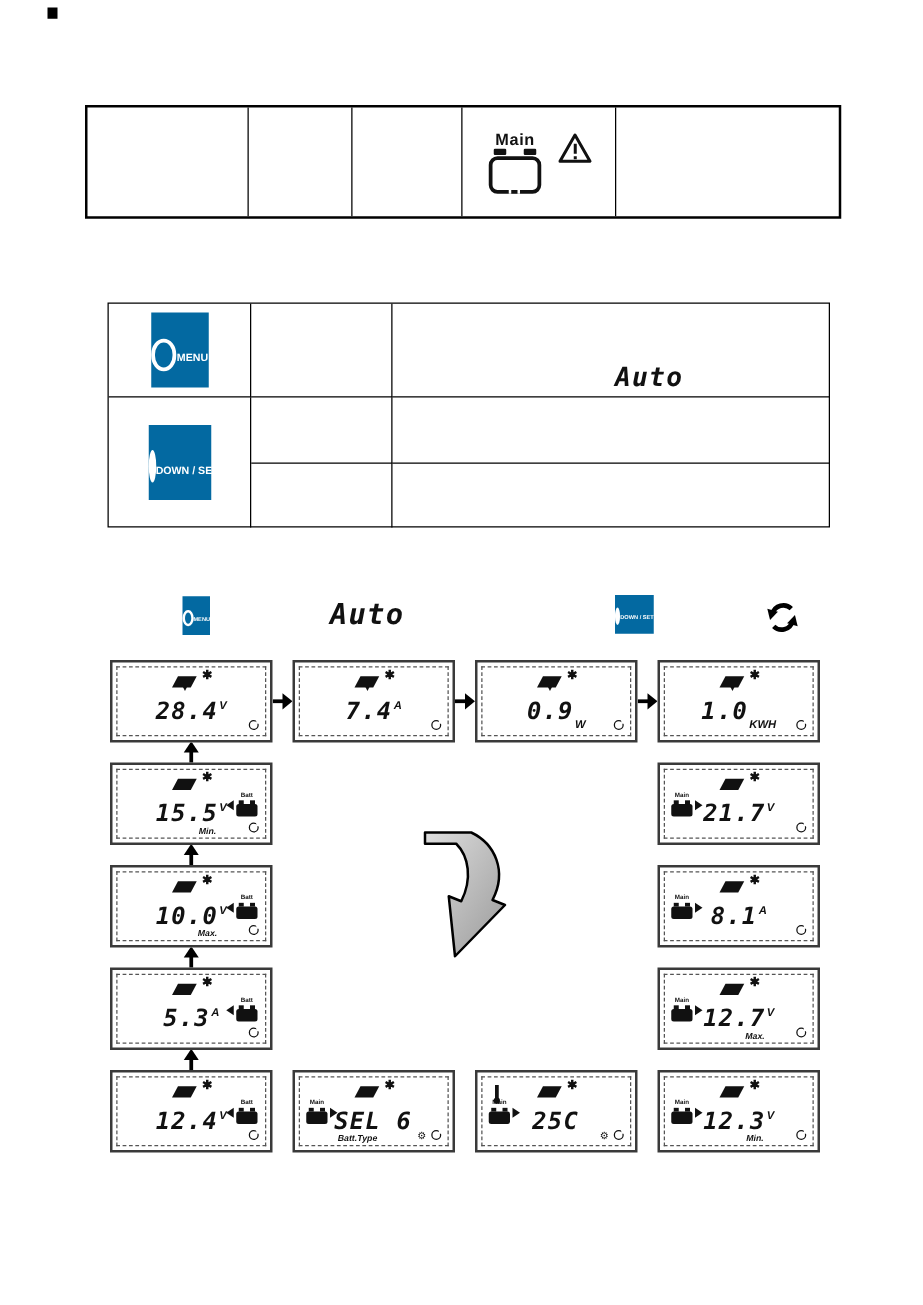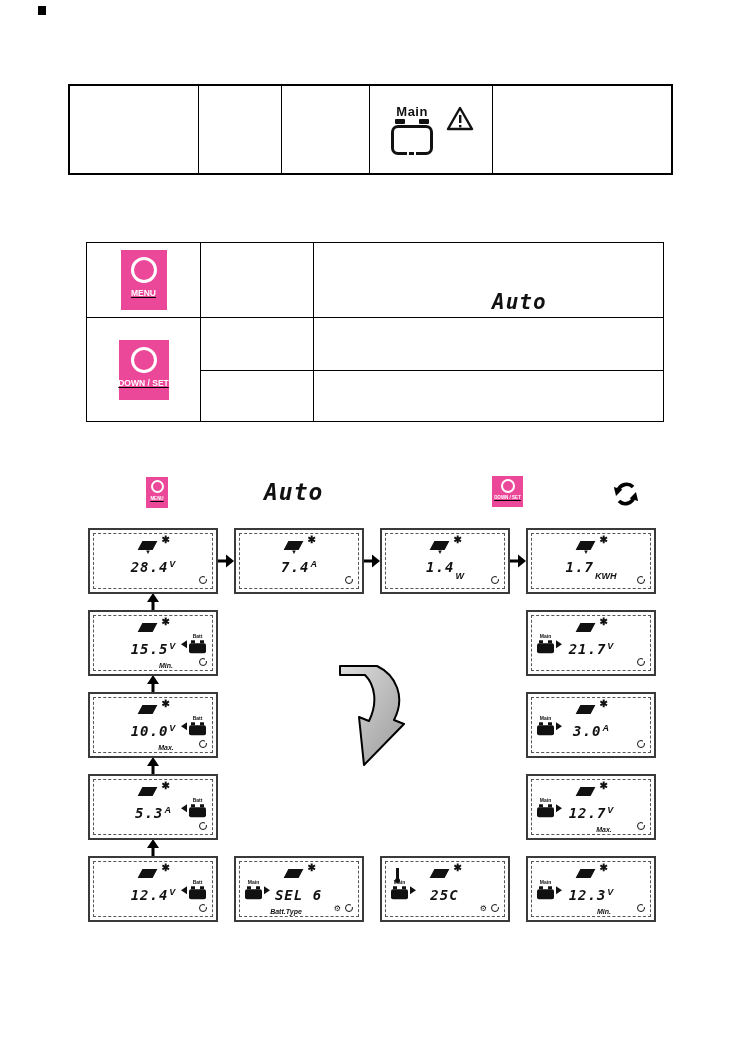--- a/index.html
+++ b/index.html
@@ -30,21 +30,21 @@
   
   .btn-table { left:86px; top:242px; width:578px; height:180px; border:1.5px solid #000;
     display:grid; grid-template-columns:114px 113px 349.5px; grid-template-rows:75px 53px 50.5px; }
   .btn-cell { border-right:1.5px solid #000; border-bottom:1.5px solid #000; position:relative;
     display:flex; align-items:center; justify-content:center; }
   .no-bb { border-bottom:none; }
   .no-br { border-right:none; }
   .span2 { grid-row:2 / span 2; }
 
   
-  .blue-btn { background:#ec4899; display:flex; flex-direction:column; align-items:center; justify-content:flex-start;text-decoration:underline; }
+  .blue-btn { background:#0369a1; display:flex; flex-direction:row; align-items:center; justify-content:flex-start; }
   .blue-btn .ring { border-radius:50%; border:3px solid #fff; background:transparent; }
   .blue-btn .blabel { color:#fff; font-weight:bold; text-align:center; line-height:1; white-space:nowrap; }
   .btn-big { width:46px; height:60px; padding-top:7px; }
   .btn-big .ring { width:26px; height:26px; }
   .btn-big .blabel { font-size:8.5px; margin-top:6px; }
   .btn-mini { padding-top:3px; }
   .btn-mini .ring { border-width:2px; }
 
   
   .lcd-font { font-family:"DejaVu Sans Mono", monospace; font-weight:bold; font-style:italic; color:#111; }
@@ -61,21 +61,21 @@
   .hdr-refresh { left:613px; top:481px; }
 
   
   .lcd { position:absolute; width:130px; height:66px; border:2px solid #3a3a3a; background:#fff; }
   .lcd-inner { position:absolute; inset:3px; border:1px dashed #555; }
   .panel-group { position:absolute; top:3px; left:50%; transform:translateX(-50%); width:34px; height:16px; }
   .panel { position:absolute; left:4px; top:4px; width:15px; height:9px; background:#111; transform:skewX(-28deg); }
   .sun { position:absolute; right:0; top:-3px; font-size:10px; font-weight:bold; color:#111; font-style:normal; }
   .pv-down { position:absolute; left:9px; top:12px; font-size:6px; color:#111; }
   .value-row { position:absolute; left:0; right:0; top:24px; text-align:center; white-space:nowrap; }
-  .lcd-value { font-size:14px; letter-spacing:1px; }
+  .lcd-value { font-size:19px; letter-spacing:1px; }
   .lcd-unit { font-size:9px; font-weight:bold; color:#111; vertical-align:top; position:relative; top:1px; margin-left:1px; font-style:italic; }
   .unit-drop .lcd-unit { vertical-align:baseline; top:7px; }
   .sublabel { position:absolute; left:0; right:0; top:46px; text-align:center; font-size:7px; font-weight:bold; font-style:italic; color:#111; padding-left:26px; }
   .sub-left { padding-left:0; padding-right:26px; }
 
   .batt-group { position:absolute; top:50%; transform:translateY(-46%); display:flex; align-items:center; gap:2px; }
   .batt-right { right:6px; }
   .batt-left { left:5px; }
   .batt-stack { display:flex; flex-direction:column; align-items:center; }
   .batt-label { font-size:5px; font-weight:bold; color:#111; line-height:5px; margin-bottom:1px; }
@@ -246,36 +246,36 @@
       </div>
     </div>
       <div class="lcd" style="left: 380px; top: 528px;">
       <div class="lcd-inner">
         <div class="panel-group">
           <span class="panel"></span>
           <span class="sun">✱</span>
           <span class="pv-down">▼</span>
         </div>
         <div class="value-row unit-drop">
-          <span class="lcd-value lcd-font">1.4</span><span class="lcd-unit">W</span>
+          <span class="lcd-value lcd-font">0.9</span><span class="lcd-unit">W</span>
         </div>
         <div class="sublabel"></div>
 
         <span class="cycle"></span>
       </div>
     </div>
       <div class="lcd" style="left: 526px; top: 528px;">
       <div class="lcd-inner">
         <div class="panel-group">
           <span class="panel"></span>
           <span class="sun">✱</span>
           <span class="pv-down">▼</span>
         </div>
         <div class="value-row unit-drop">
-          <span class="lcd-value lcd-font">1.7</span><span class="lcd-unit">KWH</span>
+          <span class="lcd-value lcd-font">1.0</span><span class="lcd-unit">KWH</span>
         </div>
         <div class="sublabel"></div>
 
         <span class="cycle"></span>
       </div>
     </div>
       <div class="lcd" style="left: 88px; top: 610px;">
       <div class="lcd-inner">
         <div class="panel-group">
           <span class="panel"></span>
@@ -391,21 +391,21 @@
       </div>
     </div>
       <div class="lcd" style="left: 526px; top: 692px;">
       <div class="lcd-inner">
         <div class="panel-group">
           <span class="panel"></span>
           <span class="sun">✱</span>
 
         </div>
         <div class="value-row">
-          <span class="lcd-value lcd-font">3.0</span><span class="lcd-unit">A</span>
+          <span class="lcd-value lcd-font">8.1</span><span class="lcd-unit">A</span>
         </div>
         <div class="sublabel"></div>
         <div class="batt-group batt-left">
 
           <span class="batt-stack">
             <span class="batt-label">Main</span>
             <span class="batt-body"></span>
           </span>
           <span class="tri tri-right"></span>
         </div>

